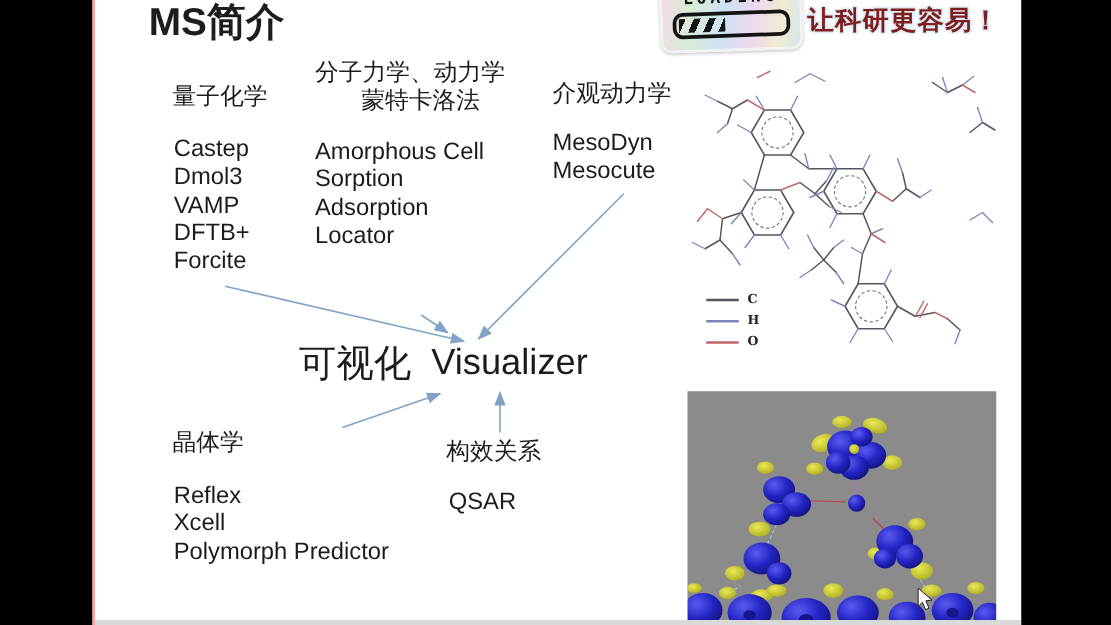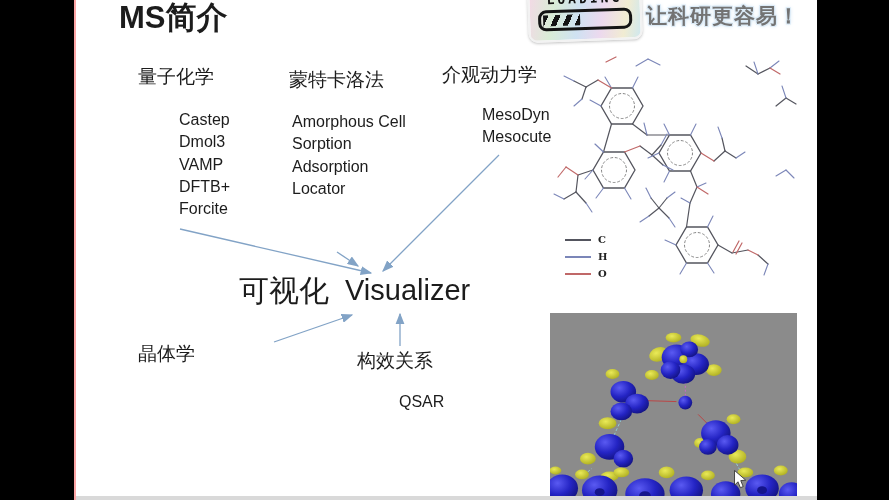--- a/index.html
+++ b/index.html
@@ -24,26 +24,26 @@
     transform:rotate(-2deg);text-align:center;
   }
   .badge .ldg{font-family:"DejaVu Sans Mono",monospace;font-size:13px;font-weight:bold;
     letter-spacing:3px;color:#121212;line-height:16px;}
   .badge .bar{width:88px;height:15px;margin:2px auto 0;border:3px solid #141414;border-radius:8px;
     position:relative;overflow:hidden;background:transparent;}
   .badge .stripes{position:absolute;left:2px;top:2px;bottom:2px;width:42%;
     background:repeating-linear-gradient(115deg,#141414 0 5px,transparent 5px 11px);}
   .slogan{
     position:absolute;left:570px;top:2px;font-size:21px;font-weight:800;letter-spacing:1px;
-    color:#737373;
+    color:#7f1d1d;
     text-shadow:-1px -1px 0 #dcebf7,1px -1px 0 #dcebf7,-1px 1px 0 #dcebf7,1px 1px 0 #dcebf7,0 0 4px #bcd8ee;
   }
   
   .h-cn{position:absolute;font-size:19px;white-space:nowrap;}
-  .list{position:absolute;font-size:16px;line-height:22.3px;white-space:nowrap;margin-left:40px;}
+  .list{position:absolute;font-size:19px;line-height:22.3px;white-space:nowrap;}
   .center-cn{position:absolute;left:163px;top:271px;font-size:30px;white-space:nowrap;}
   .center-en{position:absolute;left:269px;top:274px;font-size:29px;white-space:nowrap;}
   .arrows{position:absolute;left:0;top:0;width:741px;height:500px;pointer-events:none;}
   
   .molecule{position:absolute;left:460px;top:46px;width:280px;height:250px;}
   .legend{position:absolute;left:489px;top:231px;}
   .legend .row{display:flex;align-items:center;height:17px;}
   .legend .sw{width:26px;height:2px;margin-right:7px;display:inline-block;}
   .sw-c{background:#54555e;} .sw-h{background:#7b86b8;} .sw-o{background:#c06868;}
   .legend .lb{font-family:"DejaVu Serif",serif;font-size:10px;font-weight:bold;color:#222;}
@@ -62,20 +62,21 @@
 
   <div class="badge">
     <div class="ldg">LOADING</div>
     <div class="bar">
       <div class="stripes"></div>
     </div>
   </div>
   <div class="slogan">让科研更容易！</div>
 
   <div class="h-cn" style="left:62px;top:64px;">量子化学</div>
+  <div class="h-cn" style="left:176px;top:45px;">分子力学、动力学</div>
   <div class="h-cn" style="left:176px;top:67px;margin-left:37px;">蒙特卡洛法</div>
   <div class="h-cn" style="left:366px;top:62px;">介观动力学</div>
   <div class="h-cn" style="left:62px;top:341px;">晶体学</div>
   <div class="h-cn" style="left:281px;top:348px;">构效关系</div>
 
   <div class="list" style="left:63px;top:109px;">
     <div>Castep</div>
     <div>Dmol3</div>
     <div>VAMP</div>
     <div>DFTB+</div>
@@ -83,20 +84,25 @@
   </div>
   <div class="list" style="left:176px;top:111px;">
     <div>Amorphous Cell</div>
     <div>Sorption</div>
     <div>Adsorption</div>
     <div>Locator</div>
   </div>
   <div class="list" style="left:366px;top:104px;">
     <div>MesoDyn</div>
     <div>Mesocute</div>
+  </div>
+  <div class="list" style="left:63px;top:386px;">
+    <div>Reflex</div>
+    <div>Xcell</div>
+    <div>Polymorph Predictor</div>
   </div>
   <div class="list" style="left:283px;top:391px;">
     <div>QSAR</div>
   </div>
 
   <div class="center-cn">可视化</div>
   <div class="center-en">Visualizer</div>
 
   <svg class="arrows" viewBox="0 0 741 500">
     <defs>

